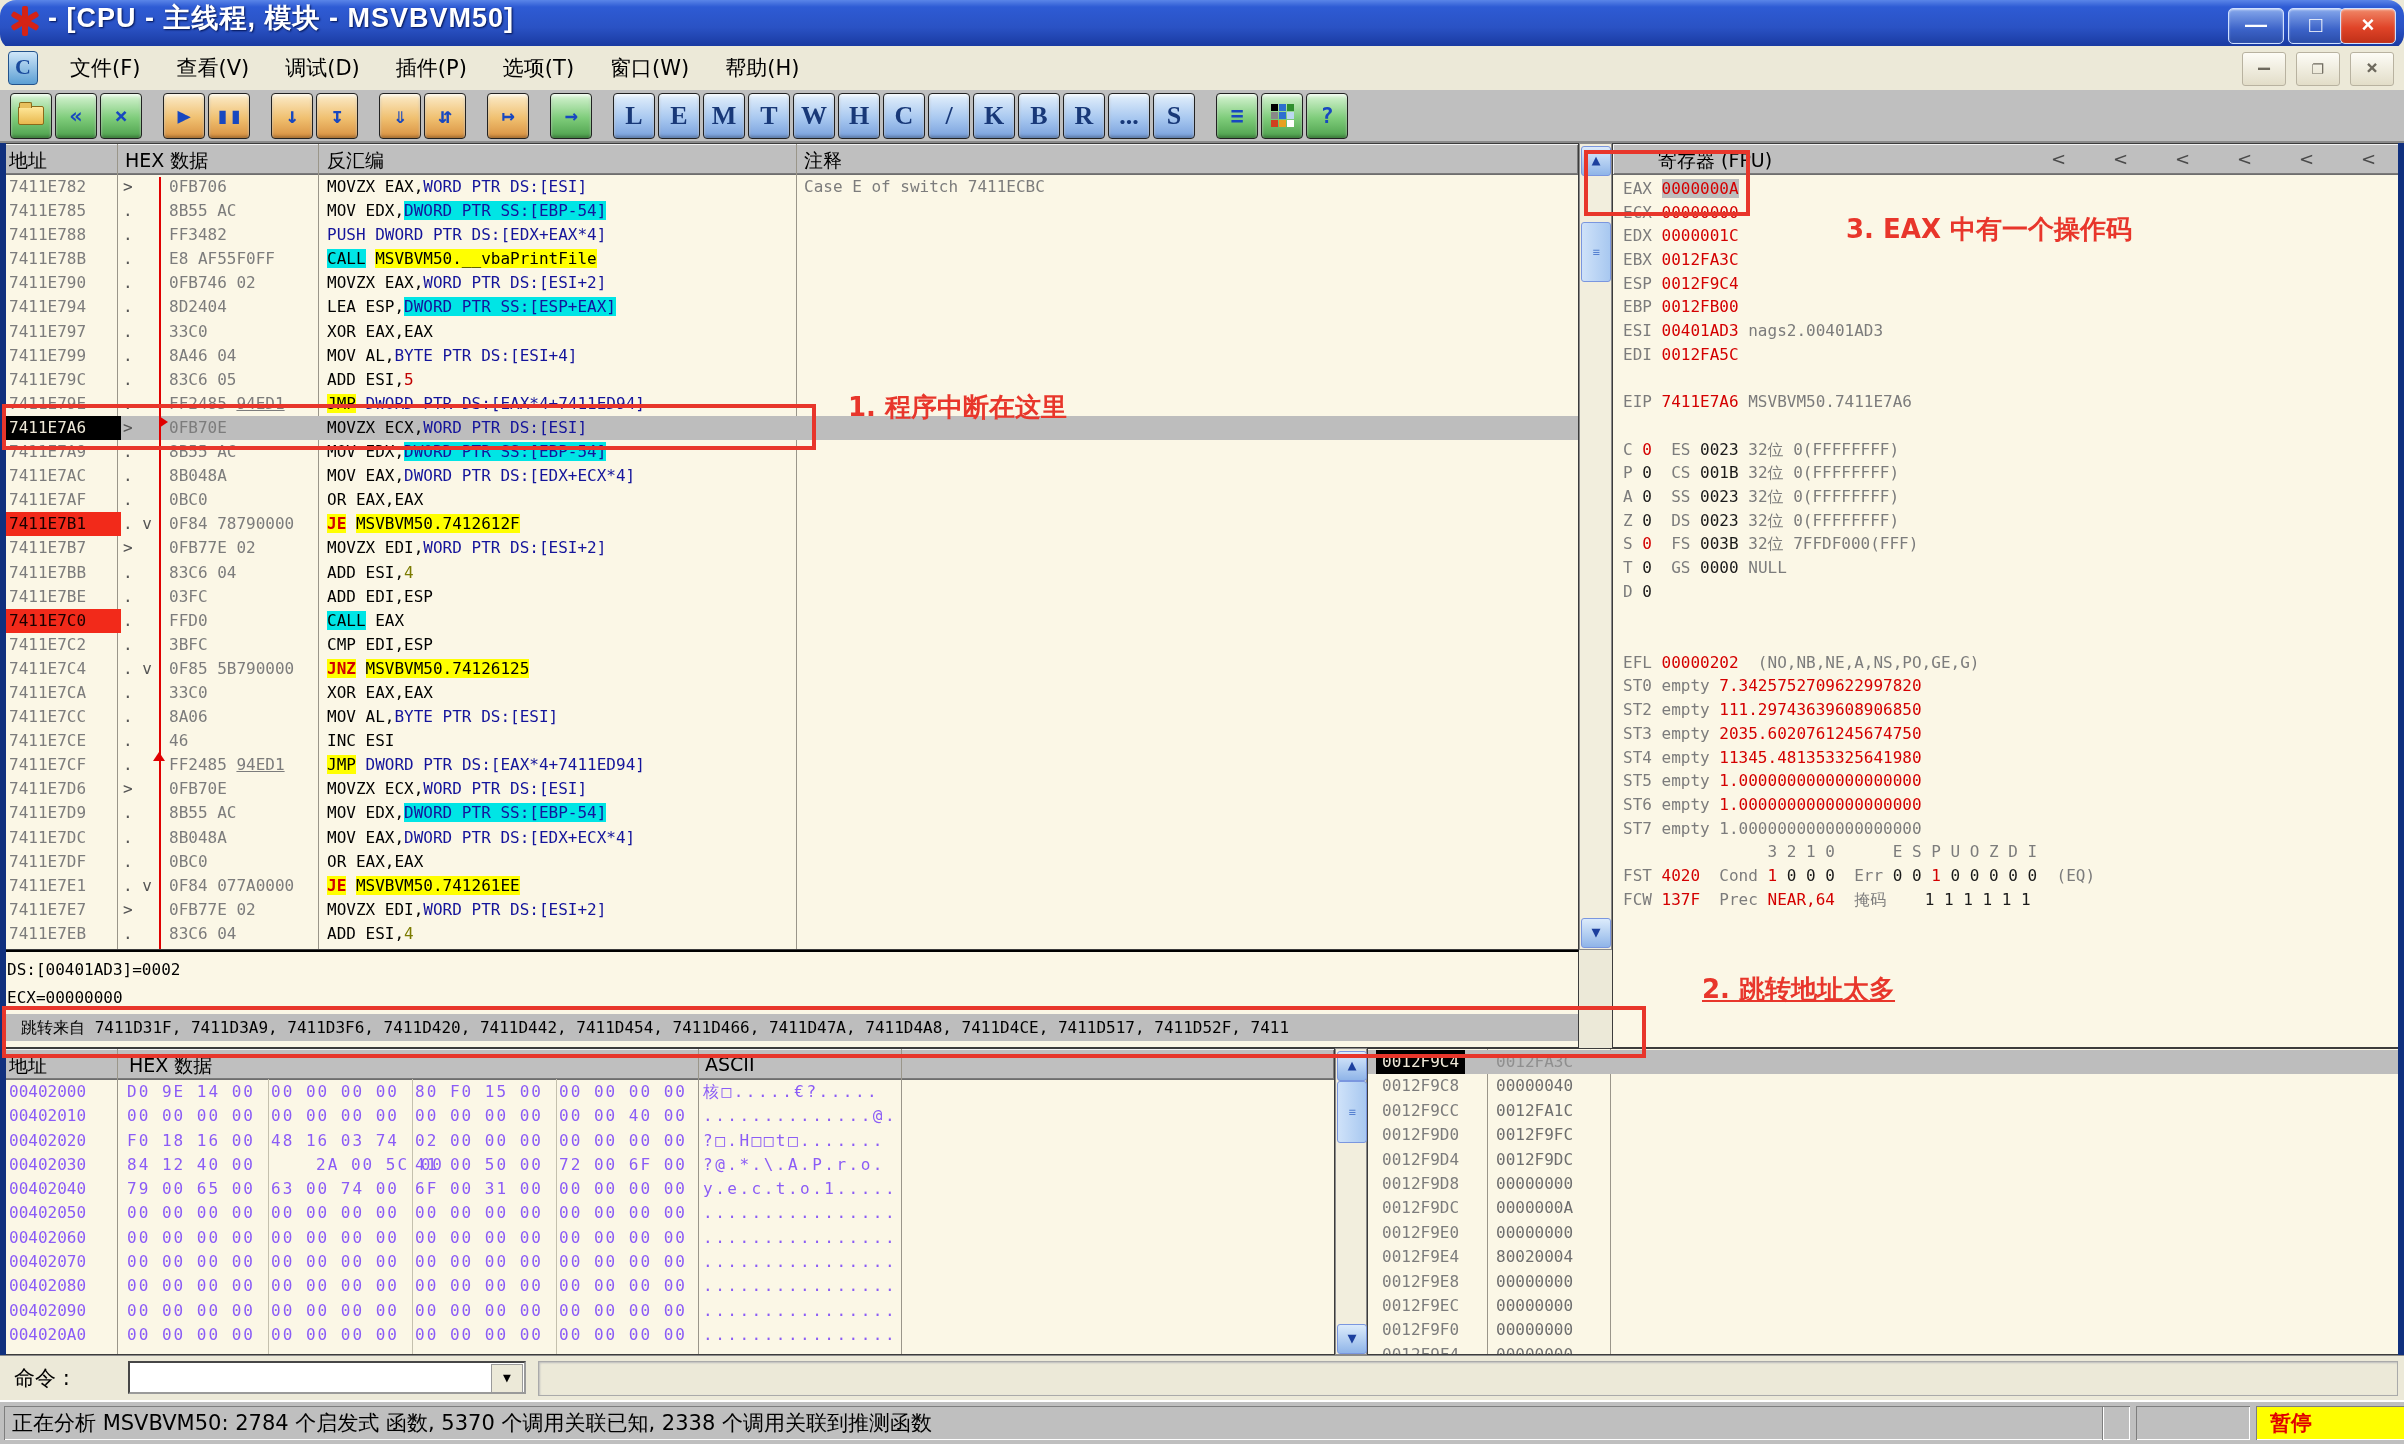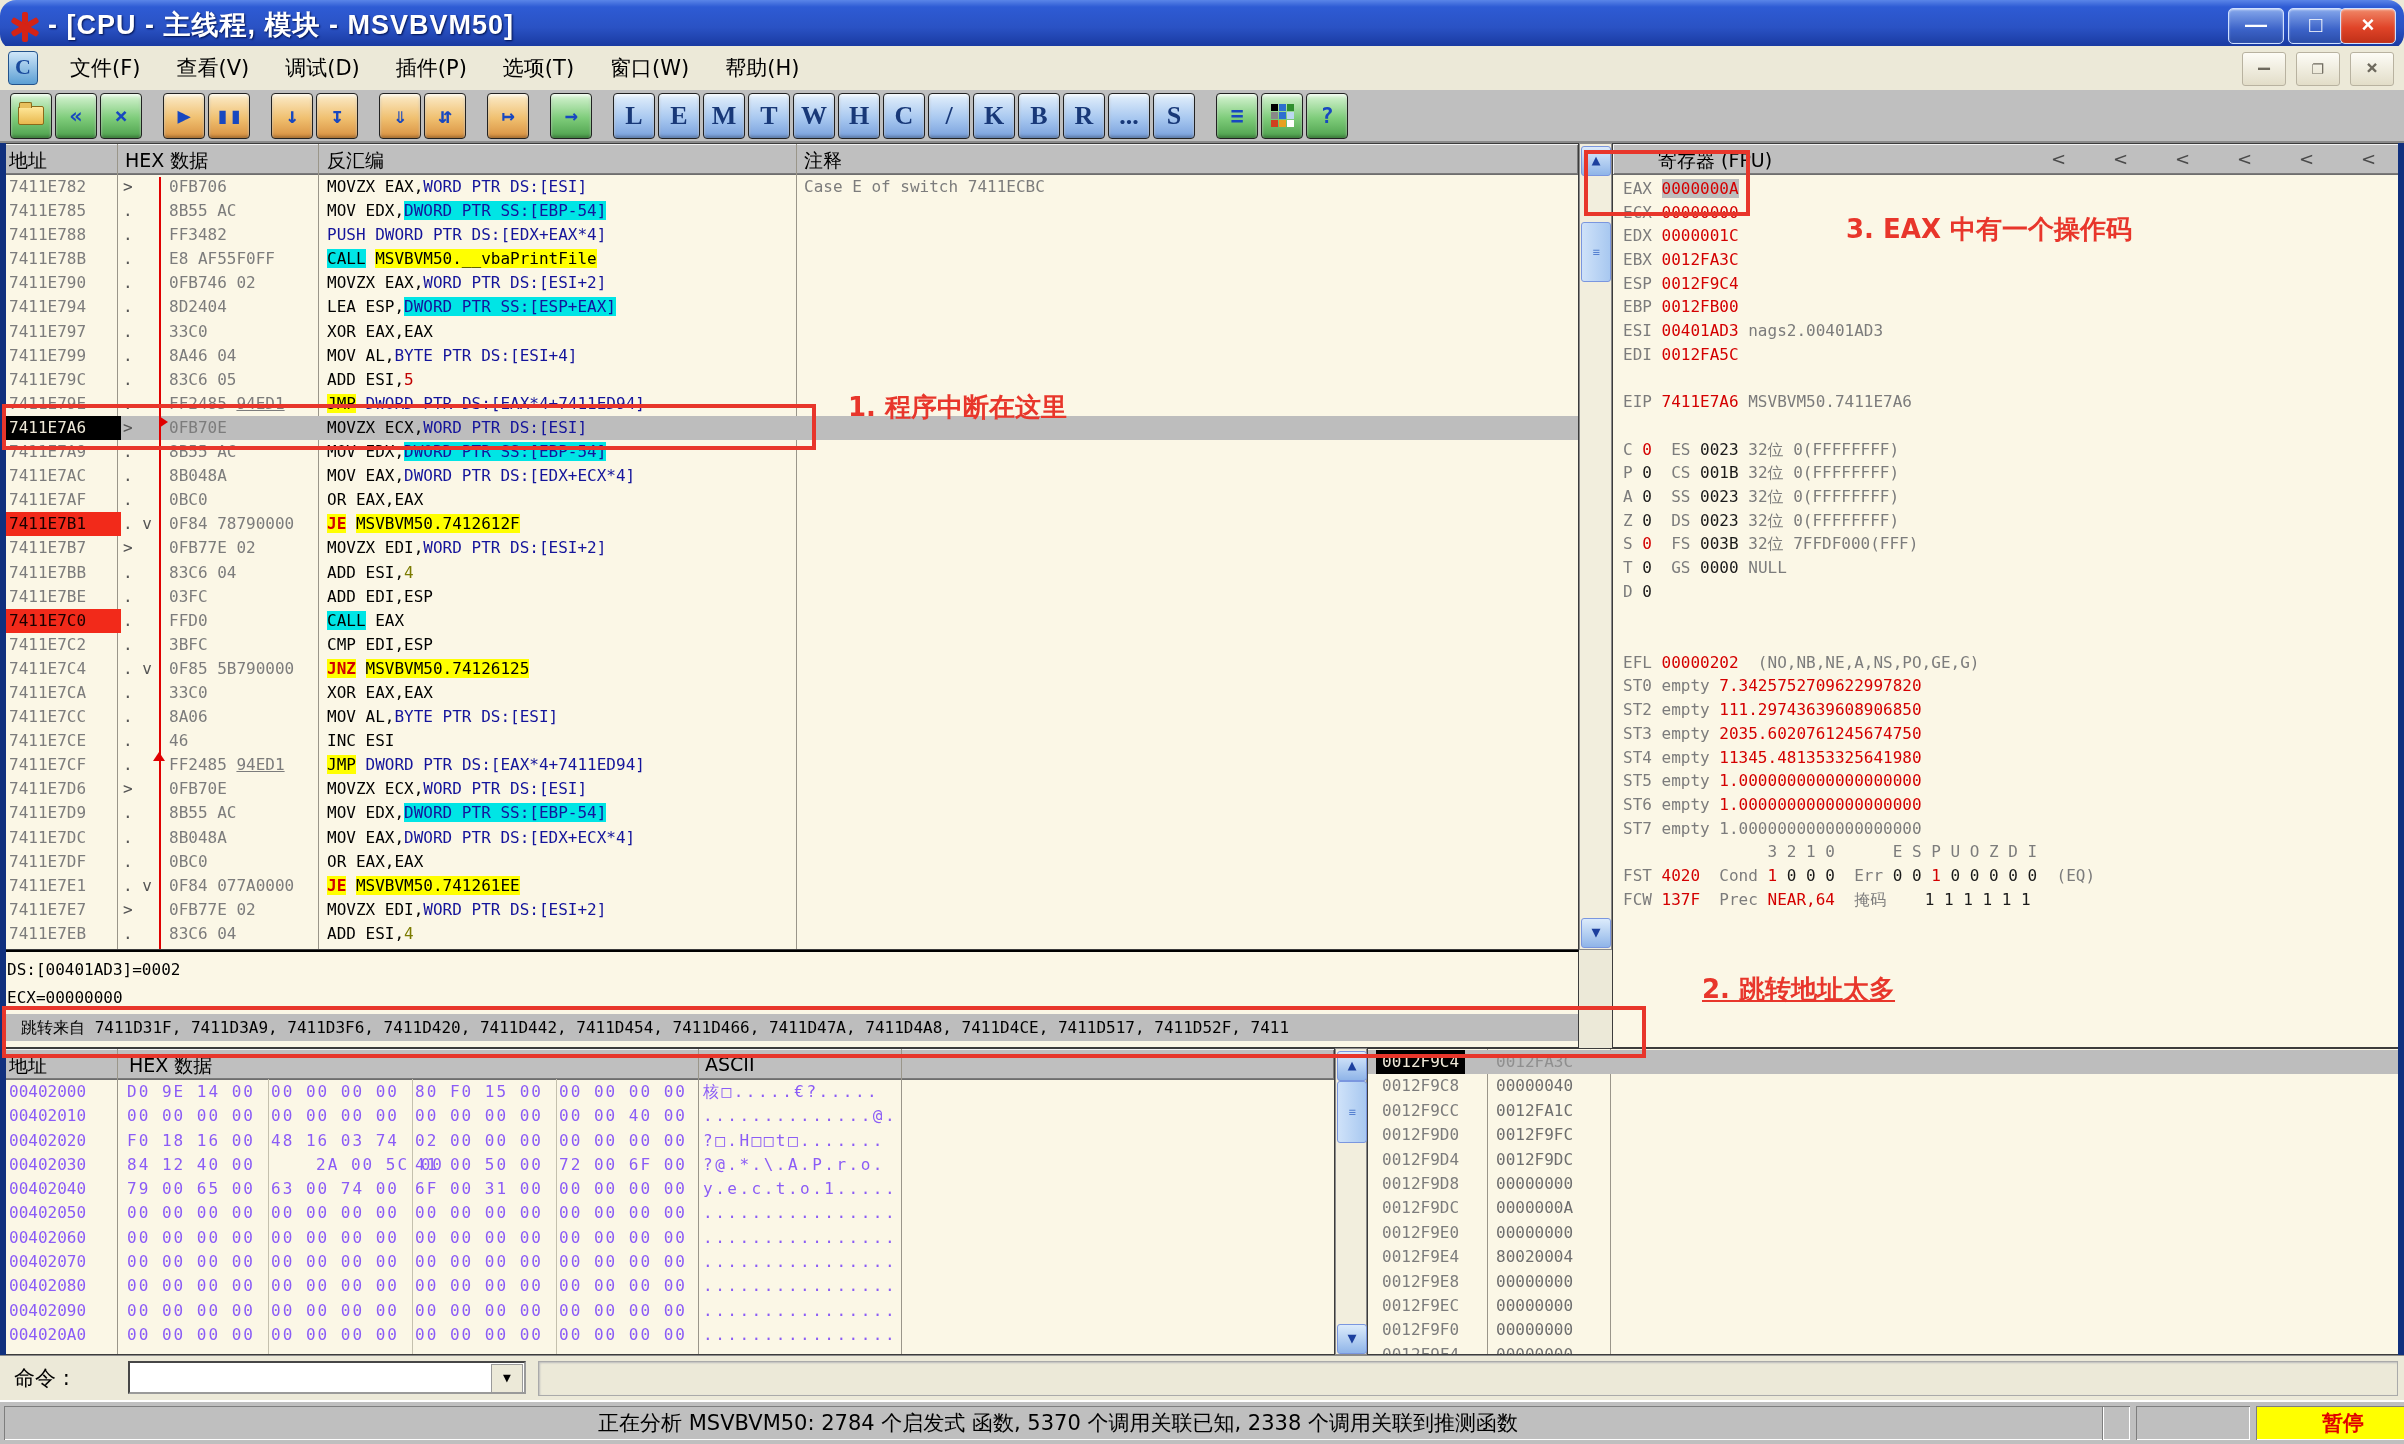--- a/index.html
+++ b/index.html
@@ -2,21 +2,21 @@
 <html><head>
 <meta charset="utf-8">
 <style>
   html,body{margin:0;padding:0;}
   #root{position:relative;width:2404px;height:1444px;background:#ECE9D8;overflow:hidden;
         font-family:"DejaVu Sans Mono",monospace;}
   .abs{position:absolute;}
   
   #titlebar{left:0;top:0;width:2404px;height:50px;
     background:linear-gradient(180deg,#5a85e8 0%,#2e5bd4 14%,#2a52c4 55%,#16359a 100%);
-    display:flex;align-items:center;color:#fff;border-radius:16px;}
+    display:flex;align-items:flex-start;color:#fff;border-radius:16px;}
   #title-icon{width:34px;height:34px;margin:4px 6px 0 8px;position:relative;}
   #title-icon span{position:absolute;left:14px;top:2px;width:6px;height:30px;background:#d42316;border-radius:2px;}
   #title-icon span:nth-child(2){transform:rotate(60deg);}
   #title-icon span:nth-child(3){transform:rotate(-60deg);}
   #title-text{font-family:"Liberation Sans",sans-serif;font-weight:bold;font-size:27px;
     text-shadow:1px 1px 2px #00114d;letter-spacing:1px;}
   .winbtn{position:absolute;top:8px;width:54px;height:34px;border-radius:5px;color:#fff;
     font-family:"Liberation Sans",sans-serif;font-size:22px;font-weight:bold;text-align:center;line-height:32px;
     border:1px solid #cfe0ff;box-shadow:inset 0 1px 2px rgba(255,255,255,.6);}
   .winbtn.blue{background:linear-gradient(180deg,#86a8ec,#3c63c8 60%,#2a4ca8);}
@@ -114,21 +114,21 @@
   #cmdbar{left:0;top:1355px;width:2404px;height:44px;background:#ECE9D8;border-top:1px solid #8a8a8a;}
   #cmd-label{position:absolute;left:14px;top:8px;font-family:"DejaVu Sans",sans-serif;font-size:21px;}
   #cmd-combo{position:absolute;left:128px;top:5px;width:398px;height:33px;background:#fff;
     border:2px inset #9a9a9a;box-sizing:border-box;}
   #cmd-drop{position:absolute;right:1px;top:1px;width:30px;height:27px;background:#ECE9D8;
     border:1px solid #9a9a9a;text-align:center;line-height:25px;font-size:13px;color:#000;}
   #cmd-panel{position:absolute;left:538px;top:5px;width:1858px;height:33px;background:#ECE9D8;
     border:1px solid #aaa;box-shadow:inset 1px 1px 2px #bbb;}
   #statusbar{left:0;top:1400px;width:2404px;height:44px;background:#BFBFBF;border-top:2px solid #fff;}
   .spanel{position:absolute;top:4px;height:34px;box-shadow:inset 1px 1px 0 #7e7e7e, inset -1px -1px 0 #fff;
-    font-family:"DejaVu Sans",sans-serif;font-size:21px;line-height:34px;white-space:nowrap;overflow:hidden;text-align:center;}
+    font-family:"DejaVu Sans",sans-serif;font-size:21px;line-height:34px;white-space:nowrap;overflow:hidden;}
   #status-paused{background:#FFFF00;color:#e00000;font-weight:bold;padding-left:14px;}
   
   .anno-text{position:absolute;color:#e8362b;font-family:"DejaVu Sans",sans-serif;
     font-size:26px;font-weight:bold;white-space:nowrap;z-index:60;}
   .anno-box{position:absolute;border:4px solid #e8362b;z-index:55;}
   .navy-strip{background:#10307e;z-index:5;}
 </style>
 </head>
 <body>
 

